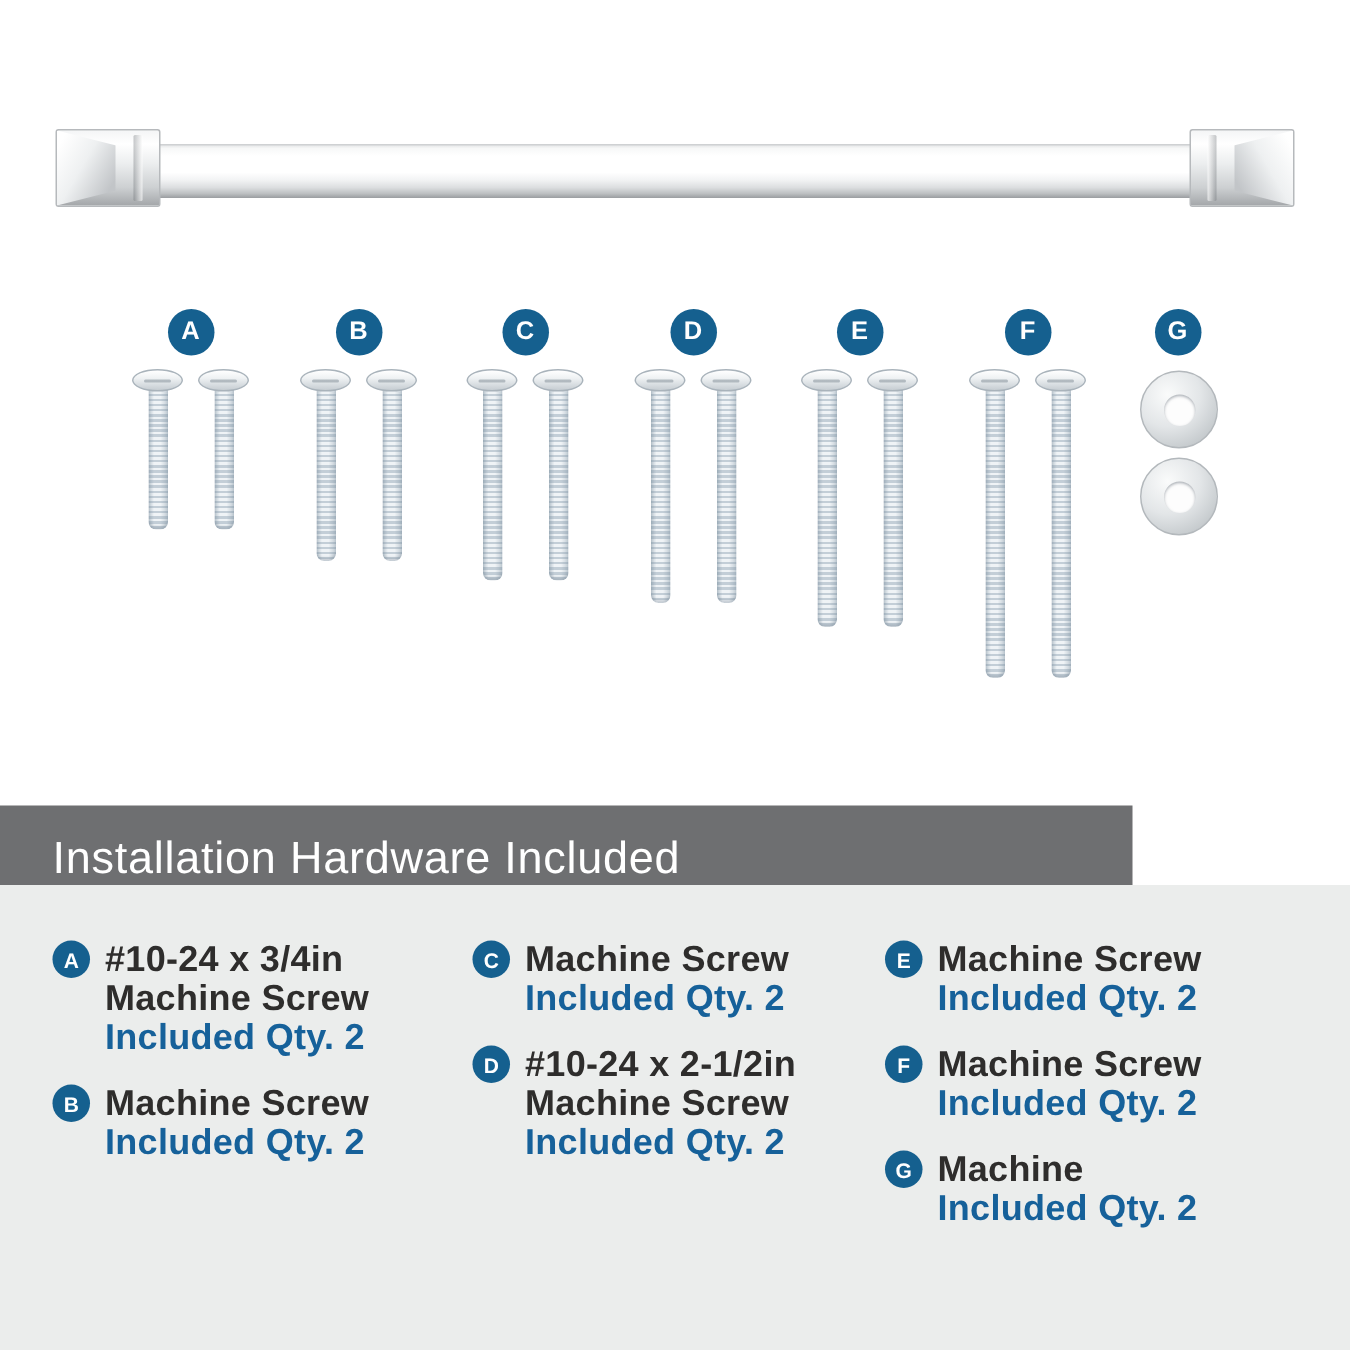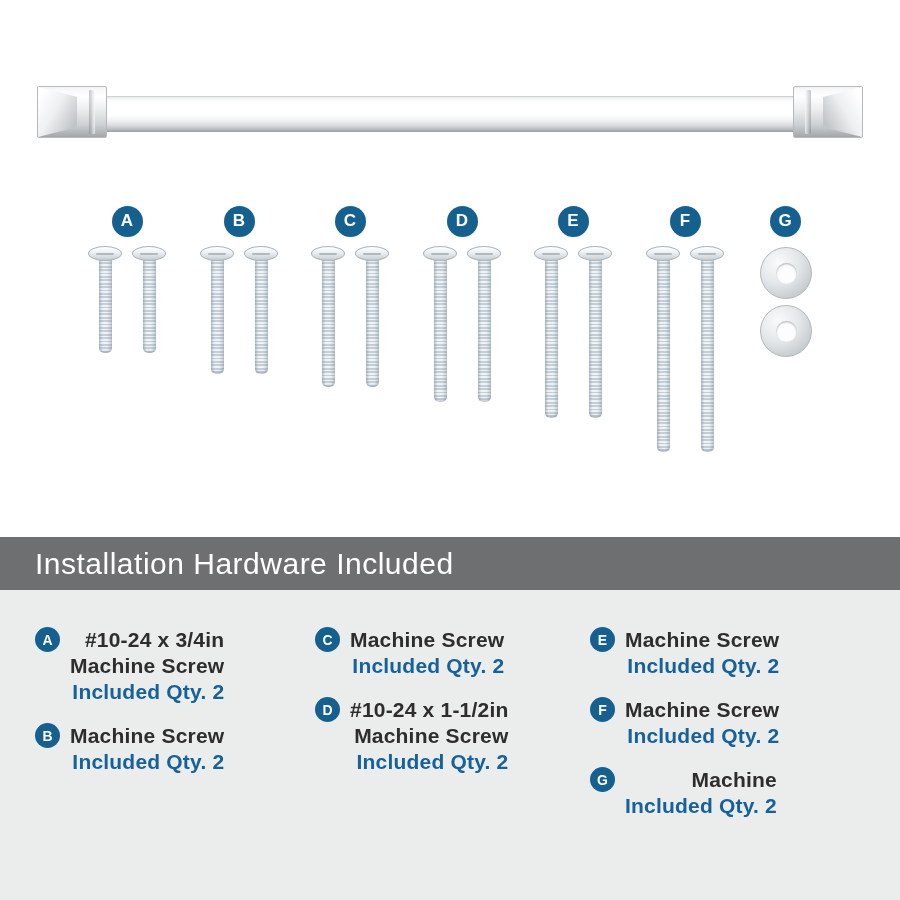--- a/index.html
+++ b/index.html
@@ -69,33 +69,33 @@
     border:1px solid #b3b8bc;box-sizing:border-box;
   }
   .washer::after{
     content:"";position:absolute;left:50%;top:50%;width:21px;height:21px;margin:-10.5px 0 0 -10.5px;
     border-radius:50%;background:#fdfdfd;
     box-shadow:inset 0 1px 2px rgba(100,110,120,.55);
   }
 
   
   .section-header{
-    position:absolute;left:0;top:537px;width:900px;height:53px;
-    display:flex;align-items:center;
+    position:absolute;left:0;top:537px;width:755px;height:53px;
+    display:flex;align-items:flex-end;
   }
   .section-header .title{
     margin-left:35px;color:#ffffff;font-size:30px;font-weight:500;letter-spacing:.5px;
   }
 
   
   .list-bg{position:absolute;left:0;top:590px;width:900px;height:310px;}
   .hw-col{position:absolute;top:627px;display:flex;flex-direction:column;gap:18px;width:265px;}
   .hw-item{display:flex;gap:10px;align-items:flex-start;}
   .hw-text{display:flex;flex-direction:column;}
-  .hw-line{font-size:21px;line-height:26px;color:#2e2d2c;font-weight:600;letter-spacing:.2px;text-align:right;}
+  .hw-line{font-size:24px;line-height:26px;color:#2e2d2c;font-weight:600;letter-spacing:.2px;}
   .hw-line.qty{font-weight:bold;}
 </style>
 </head>
 <body>
 
 <div class="stage">
 
   <div>
     <div class="pull-bar"></div>
     <div class="pull-cap left"></div>
@@ -189,21 +189,21 @@
         <div class="hw-item">
           <div class="badge small" style="background: rgb(21, 96, 143);">C</div>
           <div class="hw-text">
             <div class="hw-line">Machine Screw</div>
             <div class="hw-line qty" style="color: rgb(22, 97, 154);">Included Qty. 2</div>
           </div>
         </div>
         <div class="hw-item">
           <div class="badge small" style="background: rgb(21, 96, 143);">D</div>
           <div class="hw-text">
-            <div class="hw-line">#10-24 x 1-1/2in</div>
+            <div class="hw-line">#10-24 x 2-1/2in</div>
             <div class="hw-line">Machine Screw</div>
             <div class="hw-line qty" style="color: rgb(22, 97, 154);">Included Qty. 2</div>
           </div>
         </div>
       </div>
       <div class="hw-col" style="left: 590px;">
         <div class="hw-item">
           <div class="badge small" style="background: rgb(21, 96, 143);">E</div>
           <div class="hw-text">
             <div class="hw-line">Machine Screw</div>

